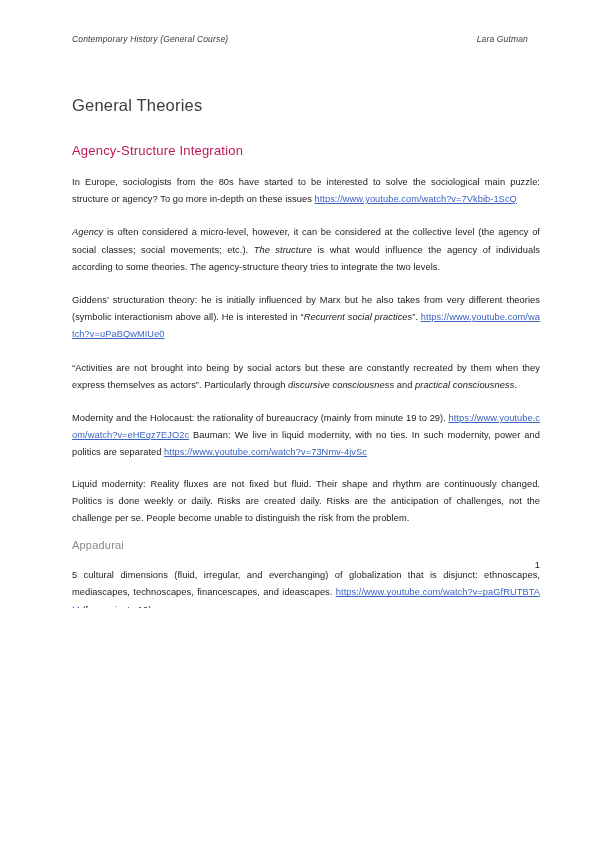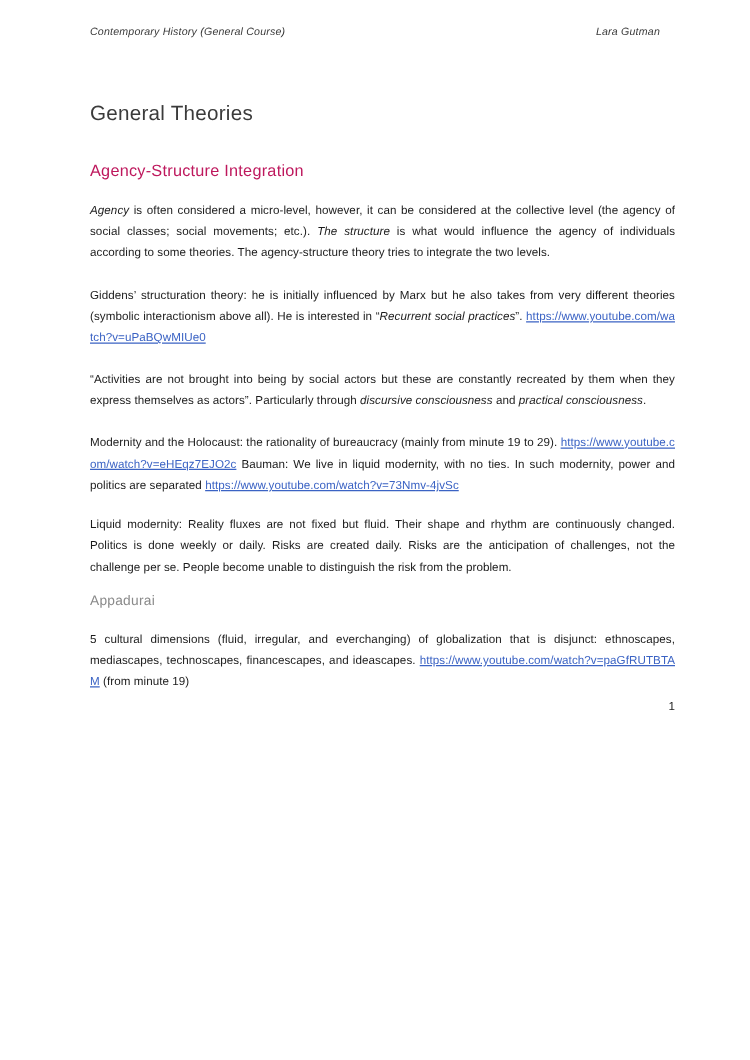--- a/index.html
+++ b/index.html
@@ -9,21 +9,21 @@
   }
   body {
     font-family: "Liberation Sans", sans-serif;
   }
   .page {
     position: relative;
     width: 600px;
     height: 608px;
     background: #ffffff;
     box-sizing: border-box;
-    padding: 20px 60px 30px 72px;
+    padding: 34px 60px 30px 72px;
     overflow: hidden;
   }
   .header-row {
     display: flex;
     justify-content: space-between;
     align-items: baseline;
     font-style: italic;
     font-size: 8.5px;
     color: #3a3a3a;
     letter-spacing: 0.15px;
@@ -85,20 +85,21 @@
 
   <div class="header-row">
     <span class="header-left">Contemporary History (General Course)</span>
     <span class="header-right">Lara Gutman</span>
   </div>
 
   <h1 class="title">General Theories</h1>
 
   <h2 class="heading2">Agency-Structure Integration</h2>
 
+  <p class="body"><span>In Europe, sociologists from the 80s have started to be interested to solve the sociological main puzzle: structure or agency? To go more in-depth on these issues </span><a class="link" href="#">https://www.youtube.com/watch?v=7Vkbib-1ScQ</a></p>
 
   <p class="body"><em>Agency</em><span> is often considered a micro-level, however, it can be considered at the collective level (the agency of social classes; social movements; etc.). </span><em>The structure</em><span> is what would influence the agency of individuals according to some theories. The agency-structure theory tries to integrate the two levels.</span></p>
 
   <p class="body"><span>Giddens’ structuration theory: he is initially influenced by Marx but he also takes from very different theories (symbolic interactionism above all). He is interested in “</span><em>Recurrent social practices</em><span>”. </span><a class="link" href="#">https://www.youtube.com/watch?v=uPaBQwMIUe0</a></p>
 
   <p class="body"><span>“Activities are not brought into being by social actors but these are constantly recreated by them when they express themselves as actors”. Particularly through </span><em>discursive consciousness</em><span> and </span><em>practical consciousness</em><span>.</span></p>
 
 
 
   <p class="body"><span>Modernity and the Holocaust: the rationality of bureaucracy (mainly from minute 19 to 29). </span><a class="link" href="#">https://www.youtube.com/watch?v=eHEqz7EJO2c</a><span> Bauman: We live in liquid modernity, with no ties. In such modernity, power and politics are separated </span><a class="link" href="#">https://www.youtube.com/watch?v=73Nmv-4jvSc</a></p>

